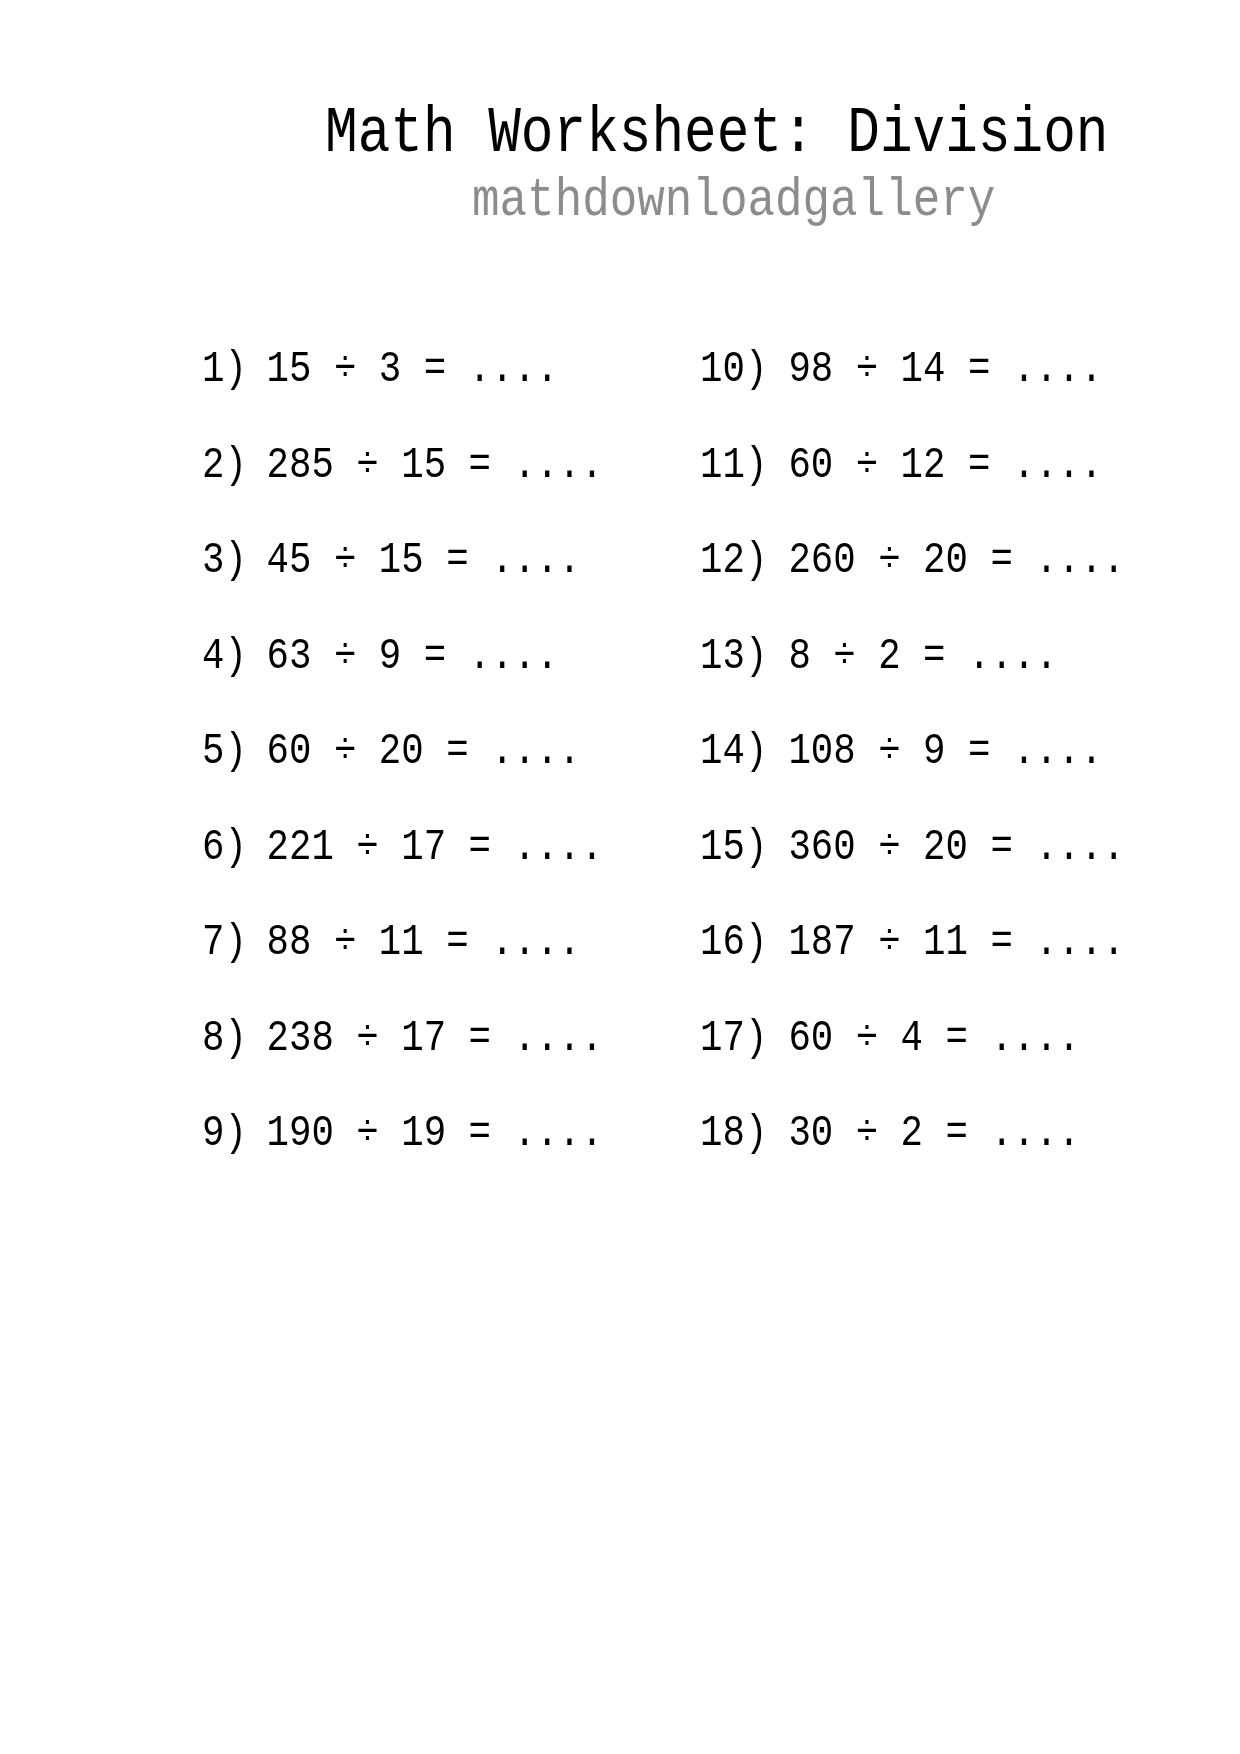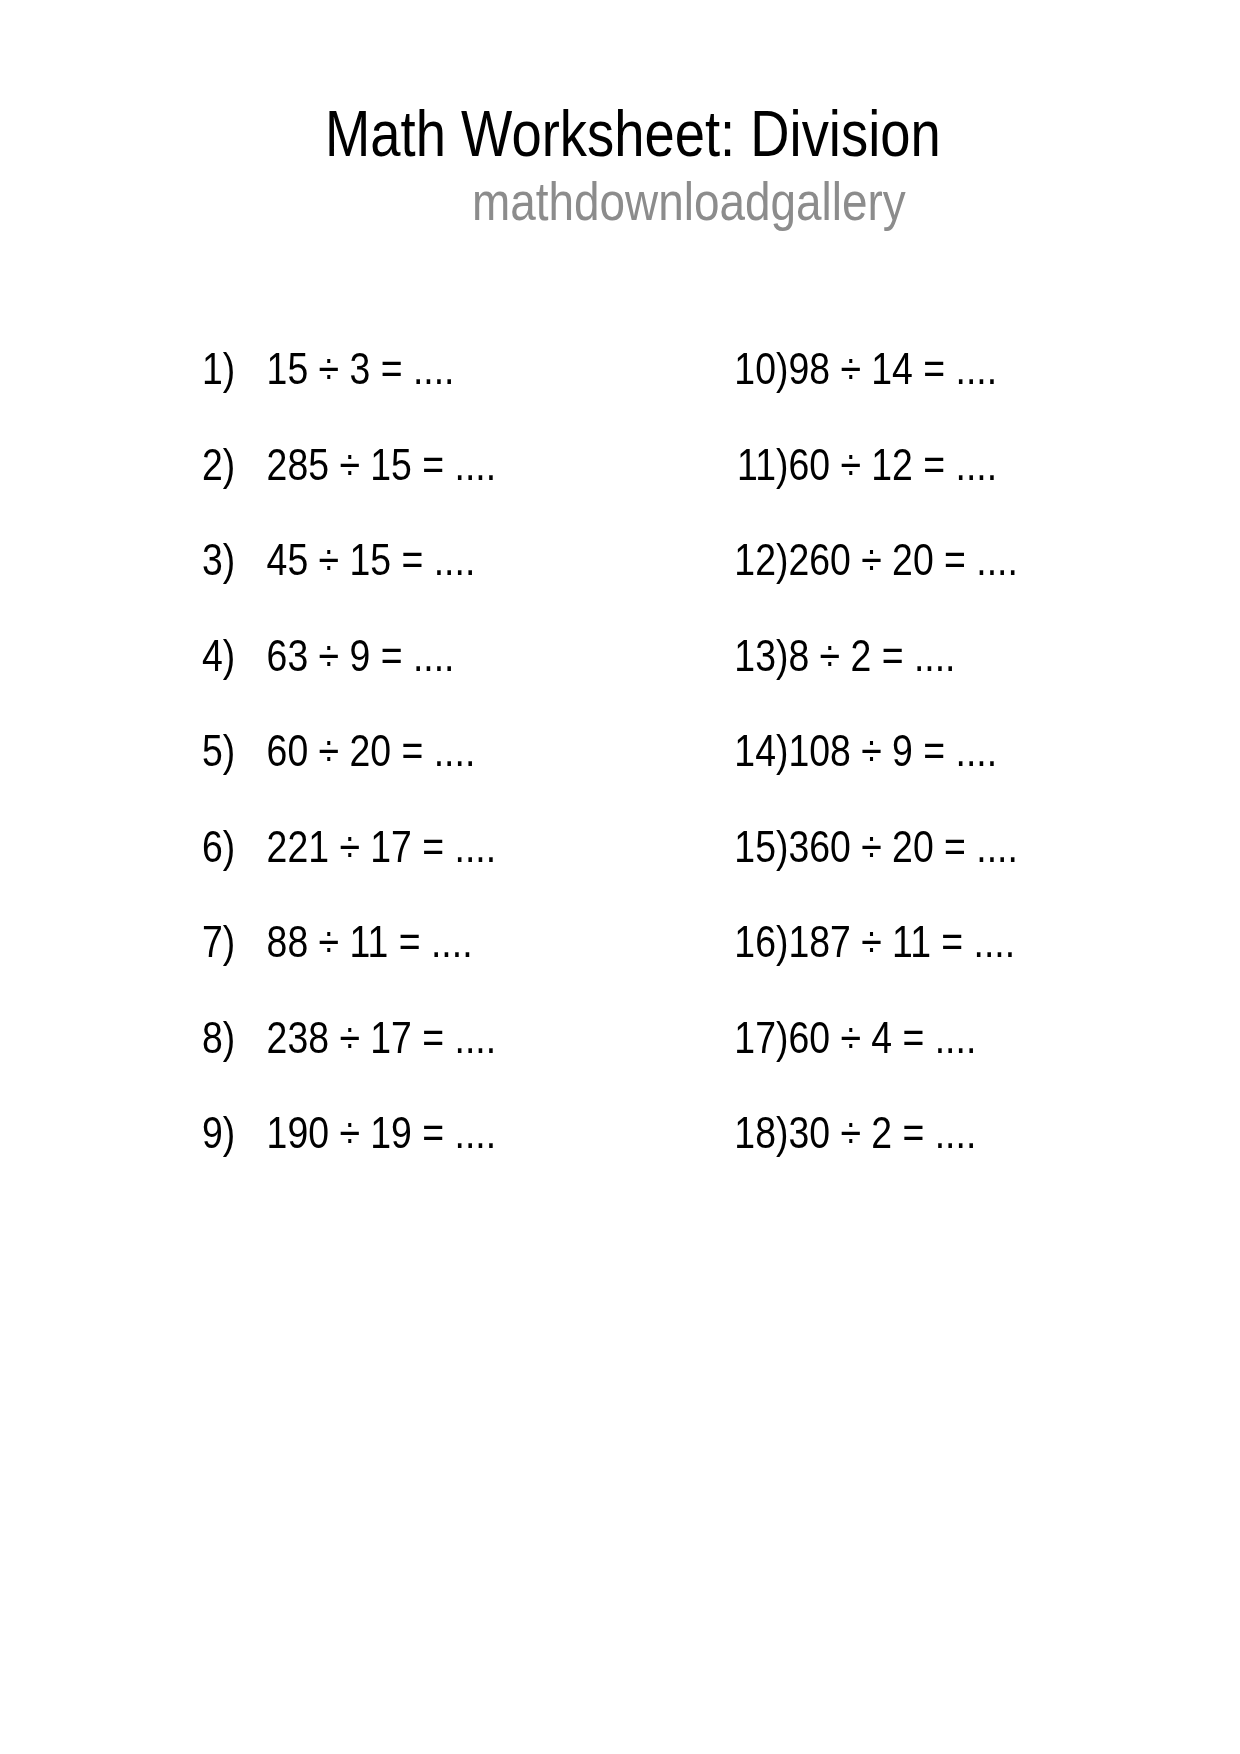--- a/index.html
+++ b/index.html
@@ -5,21 +5,21 @@
   html, body {
     margin: 0;
     padding: 0;
     background: #ffffff;
   }
   .sheet {
     position: relative;
     width: 1240px;
     height: 1754px;
     background: #ffffff;
-    font-family: Liberation Sans, sans-serif;
+    font-family: Liberation Mono, monospace;
     color: #000000;
     overflow: hidden;
   }
   
   .condensed {
     transform: scaleX(0.85);
     transform-origin: 0 0;
     white-space: nowrap;
   }
   .title {
@@ -36,21 +36,21 @@
     top: 174px;
     font-size: 54px;
     line-height: 1;
     color: #8c8c8c;
   }
   .problem-col {
     position: absolute;
     top: 347px;
   }
   .col-left  { left: 202px; }
-  .col-right { left: 700px; text-align: right; }
+  .col-right { left: 700px; }
   .problem-row {
     display: flex;
     align-items: flex-start;
     height: 44px;
     margin-bottom: 51.5px;
     font-size: 44px;
     line-height: 1;
     transform: scaleX(0.85);
     transform-origin: 0 0;
     white-space: nowrap;

